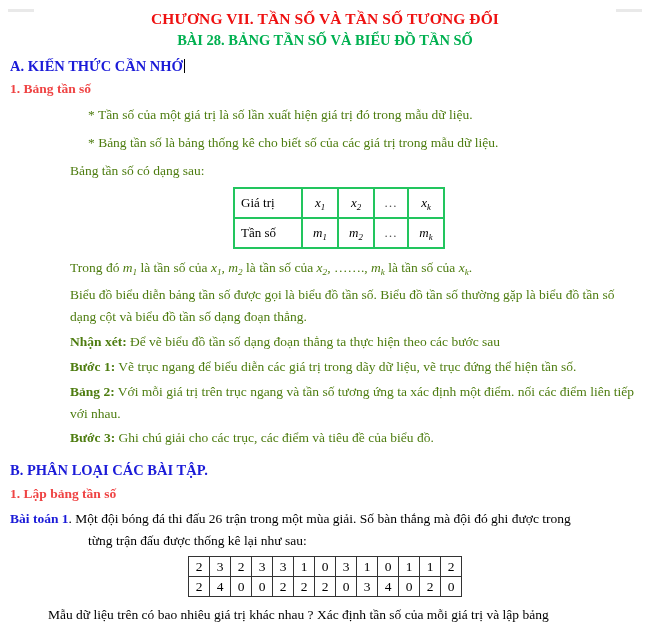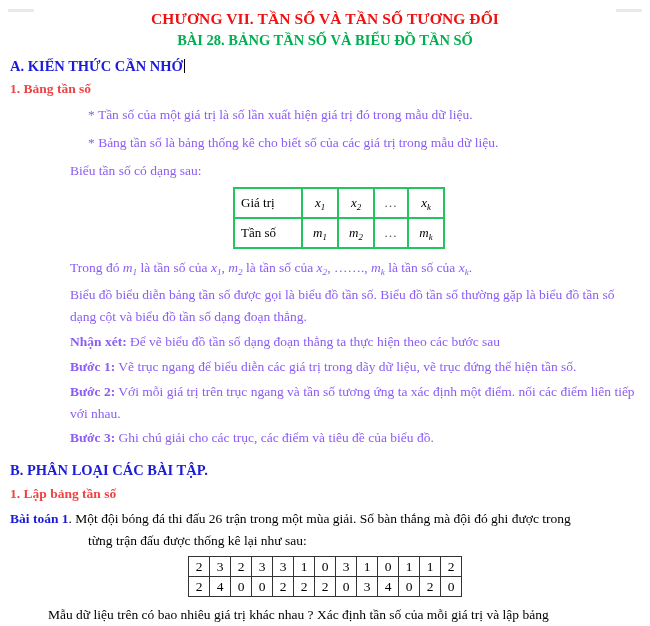--- a/index.html
+++ b/index.html
@@ -74,21 +74,21 @@
     font-weight: bold;
     font-size: 13.5px;
     margin: 5px 0 0 10px;
     line-height: 1.3;
   }
 
   .para {
     font-size: 13.5px;
     line-height: 1.62;
     margin: 4px 0 0 0;
-    color: #8b5cf6;
+    color: #4d7c0f;
   }
   .indent-bullet { margin-left: 88px; margin-top: 6px; }
   .indent-med { margin-left: 70px; margin-top: 6px; }
   .indent-body { margin-left: 70px; margin-right: 12px; margin-top: 4px; }
   .indent-step { margin-left: 70px; margin-right: 10px; margin-top: 3px; }
   .bold { font-weight: bold; font-family: Liberation Serif, serif; }
 
   .prob-line {
     font-size: 13.5px;
     line-height: 1.62;
@@ -165,21 +165,21 @@
   <div class="title-sub">BÀI 28. BẢNG TẦN SỐ VÀ BIỂU ĐỒ TẦN SỐ</div>
 
   <div>
     <span class="h-blue-big"><span>A. KIẾN THỨC CẦN NHỚ</span><span class="caret"></span></span>
   </div>
 
   <div class="h-blue-num">1. Bảng tần số</div>
 
   <div class="para indent-bullet">* Tần số của một giá trị là số lần xuất hiện giá trị đó trong mẫu dữ liệu.</div>
   <div class="para indent-bullet">* Bảng tần số là bảng thống kê cho biết số của các giá trị trong mẫu dữ liệu.</div>
-  <div class="para indent-med">Biểu tần số có dạng sau:</div>
+  <div class="para indent-med">Bảng tần số có dạng sau:</div>
 
   <div class="freq-wrap">
     <table class="freq">
       <tbody>
           <tr>
         <td class="lbl">Giá trị</td>
         <td class="val"><span class="mvar"><span>x</span><sub>1</sub></span></td>
         <td class="val"><span class="mvar"><span>x</span><sub>2</sub></span></td>
         <td class="dots">…</td>
         <td class="val"><span class="mvar"><span>x</span><sub>k</sub></span></td>
@@ -197,21 +197,21 @@
 
   <div class="para indent-med" style="margin-top:8px;"><span>Trong đó </span><span class="mvar"><span>m</span><sub>1</sub></span><span> là tần số của </span><span class="mvar"><span>x</span><sub>1</sub></span><span>, </span><span class="mvar"><span>m</span><sub>2</sub></span><span> là tần số của </span><span class="mvar"><span>x</span><sub>2</sub></span><span>, ……., </span><span class="mvar"><span>m</span><sub>k</sub></span><span> là tần số của </span><span class="mvar"><span>x</span><sub>k</sub></span><span>.</span></div>
 
 
   <div class="para indent-body">Biểu đồ biểu diễn bảng tần số được gọi là biểu đồ tần số. Biểu đồ tần số thường gặp là biểu đồ tần số dạng cột và biểu đồ tần số dạng đoạn thẳng.</div>
 
   <div class="para indent-step"><span class="bold">Nhận xét:</span><span> Để vẽ biểu đồ tần số dạng đoạn thẳng ta thực hiện theo các bước sau</span></div>
 
   <div class="para indent-step"><span class="bold">Bước 1:</span><span> Vẽ trục ngang để biểu diễn các giá trị trong dãy dữ liệu, vẽ trục đứng thể hiện tần số.</span></div>
 
-  <div class="para indent-step"><span class="bold">Bước 2:</span><span> Với mỗi giá trị trên trục ngang và tần số tương ứng ta xác định một điểm. nối các điểm liên tiếp với nhau.</span></div>
+  <div class="para indent-step"><span class="bold">Bảng 2:</span><span> Với mỗi giá trị trên trục ngang và tần số tương ứng ta xác định một điểm. nối các điểm liên tiếp với nhau.</span></div>
 
   <div class="para indent-step"><span class="bold">Bước 3:</span><span> Ghi chú giải cho các trục, các điểm và tiêu đề của biểu đồ.</span></div>
 
   <div class="h-blue-big" style="margin-top:12px;">B. PHÂN LOẠI CÁC BÀI TẬP.</div>
 
   <div class="h-blue-num">1. Lập bảng tần số</div>
 
   <div class="prob-line"><span class="bold" style="color:#1b1bd8;">Bài toán 1</span><span>. Một đội bóng đá thi đấu 26 trận trong một mùa giải. Số bàn thắng mà đội đó ghi được trong</span></div>
   <div class="prob-line2">từng trận đấu được thống kê lại như sau:</div>
 

